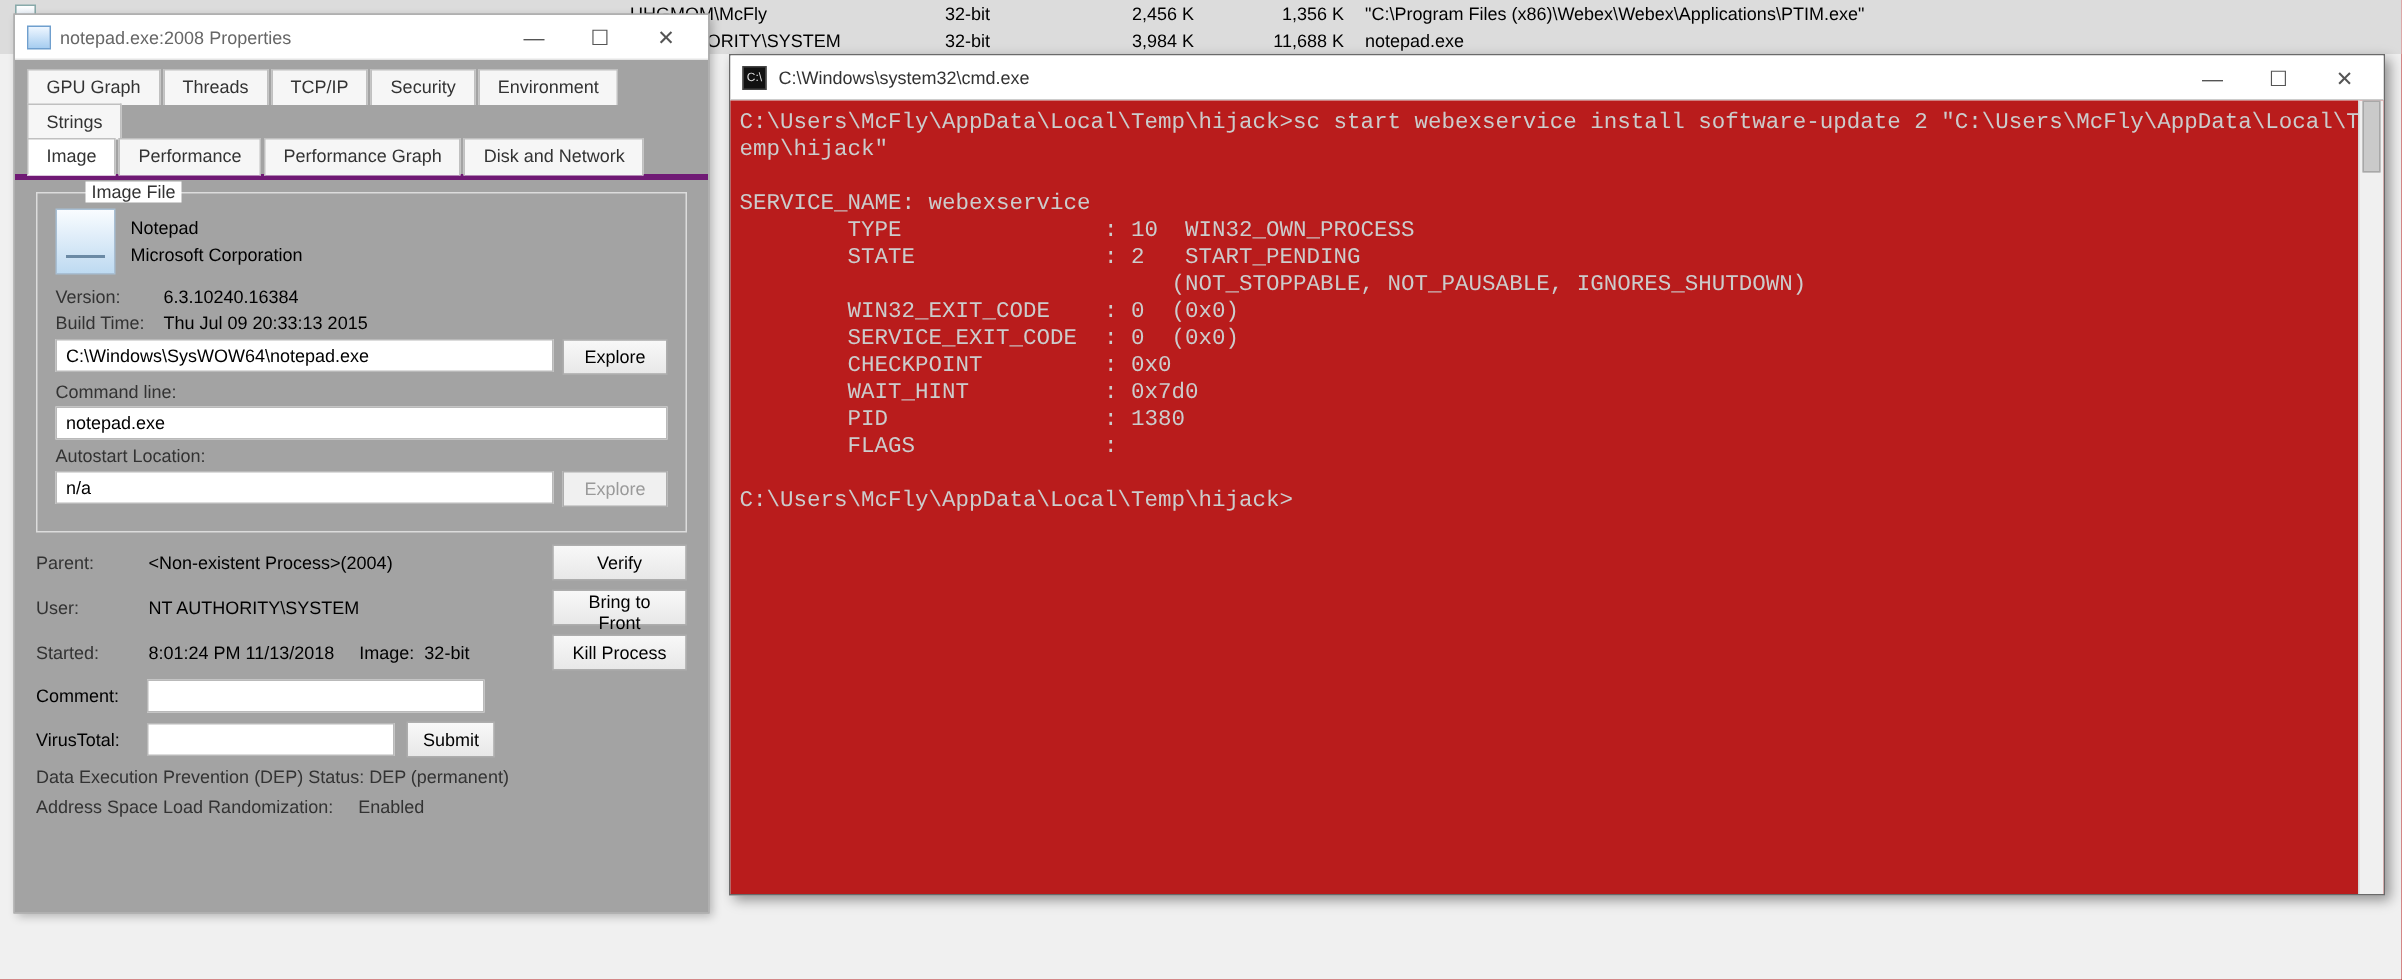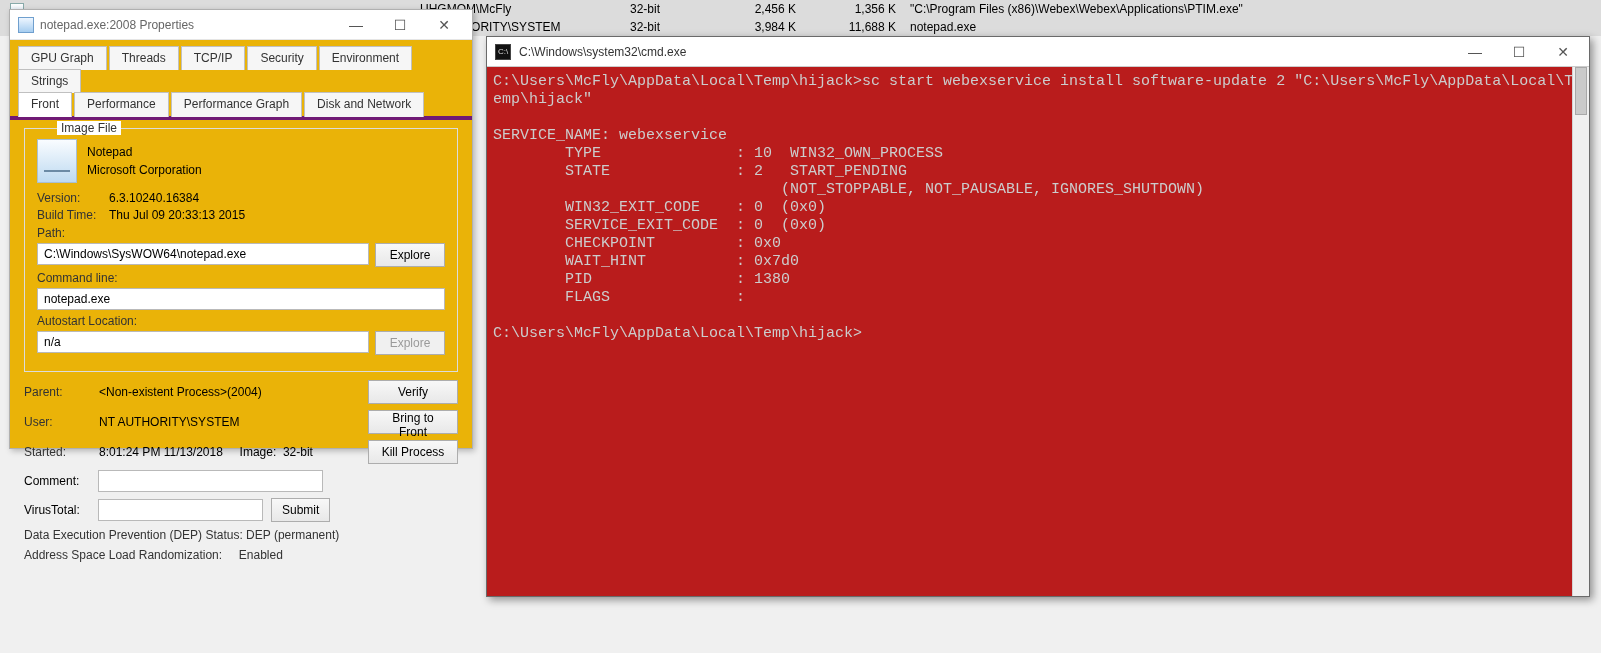--- a/index.html
+++ b/index.html
@@ -38,22 +38,22 @@
   .pe-icon {
     display:inline-block;width:14px;height:14px;vertical-align:middle;margin-right:4px;
     border:1px solid #8aa;background:linear-gradient(#fff,#cde);
   }
 
   
   .dlg {
     position: absolute;
     top: 9px; left: 9px;
     width: 464px;
-    height: 440px;
-    background: #eab308;
+    height: 600px;
+    background: #a3a3a3;
     border: 1px solid #b0b0b0;
     box-shadow: 2px 2px 6px rgba(0,0,0,0.25);
   }
   .titlebar {
     height: 30px;
     display: flex;
     align-items: center;
     padding: 0 6px 0 8px;
     background: #ffffff;
     border-bottom: 1px solid #e5e5e5;
@@ -241,41 +241,40 @@
   </div>
 
   <div class="tabs">
     <div class="tab">GPU Graph</div>
     <div class="tab">Threads</div>
     <div class="tab">TCP/IP</div>
     <div class="tab">Security</div>
     <div class="tab">Environment</div>
     <div class="tab">Strings</div>
     <div class="tabrowbreak"></div>
-    <div class="tab front">Front</div>
+    <div class="tab front">Image</div>
     <div class="tab">Performance</div>
     <div class="tab">Performance Graph</div>
     <div class="tab">Disk and Network</div>
   </div>
 
   <div class="panel">
     <div class="group">
       <div class="group-legend">Image File</div>
       <div class="filehdr">
         <div class="fileicon"></div>
         <div>
           <div style="margin-bottom:4px;">Notepad</div>
           <div>Microsoft Corporation</div>
         </div>
       </div>
       <div class="kv"><span class="label">Version:</span><span>6.3.10240.16384</span></div>
       <div class="kv"><span class="label">Build Time:</span><span>Thu Jul 09 20:33:13 2015</span></div>
 
       <div class="fieldrow">
-        <div class="fieldlbl">Path:</div>
         <div class="fieldline">
           <input class="txt readonly" readonly="" value="C:\Windows\SysWOW64\notepad.exe" style="">
           <button class="btn">Explore</button>
         </div>
       </div>
 
       <div class="fieldrow">
         <div class="fieldlbl">Command line:</div>
         <div class="fieldline">
             <input class="txt readonly" readonly="" value="notepad.exe" style="">

